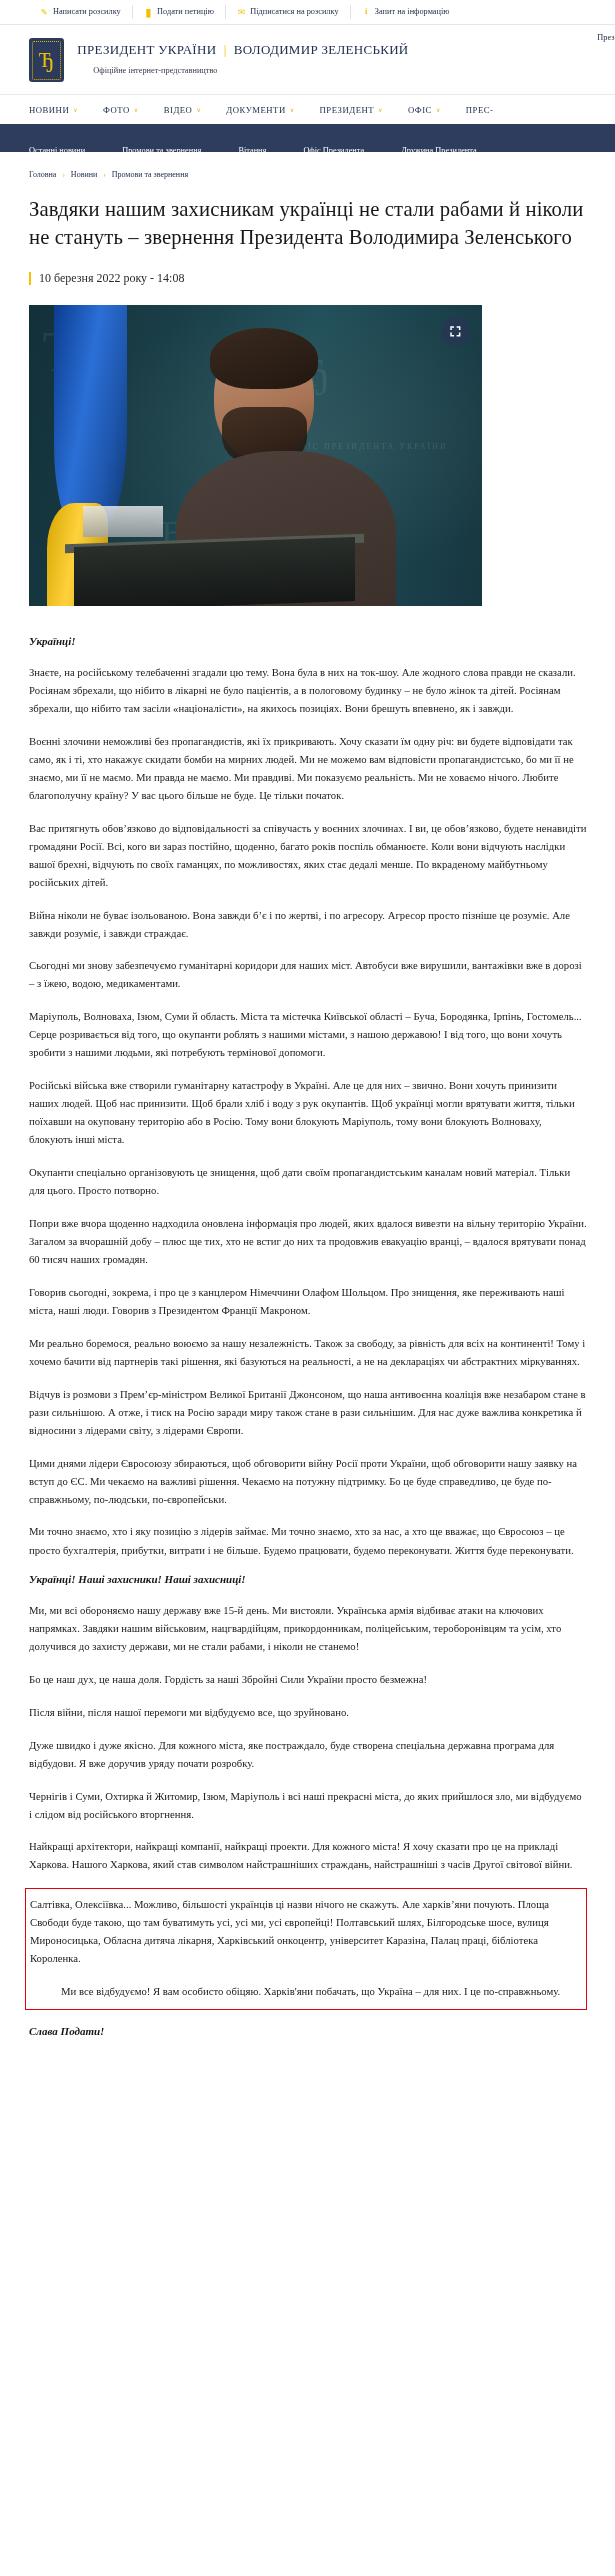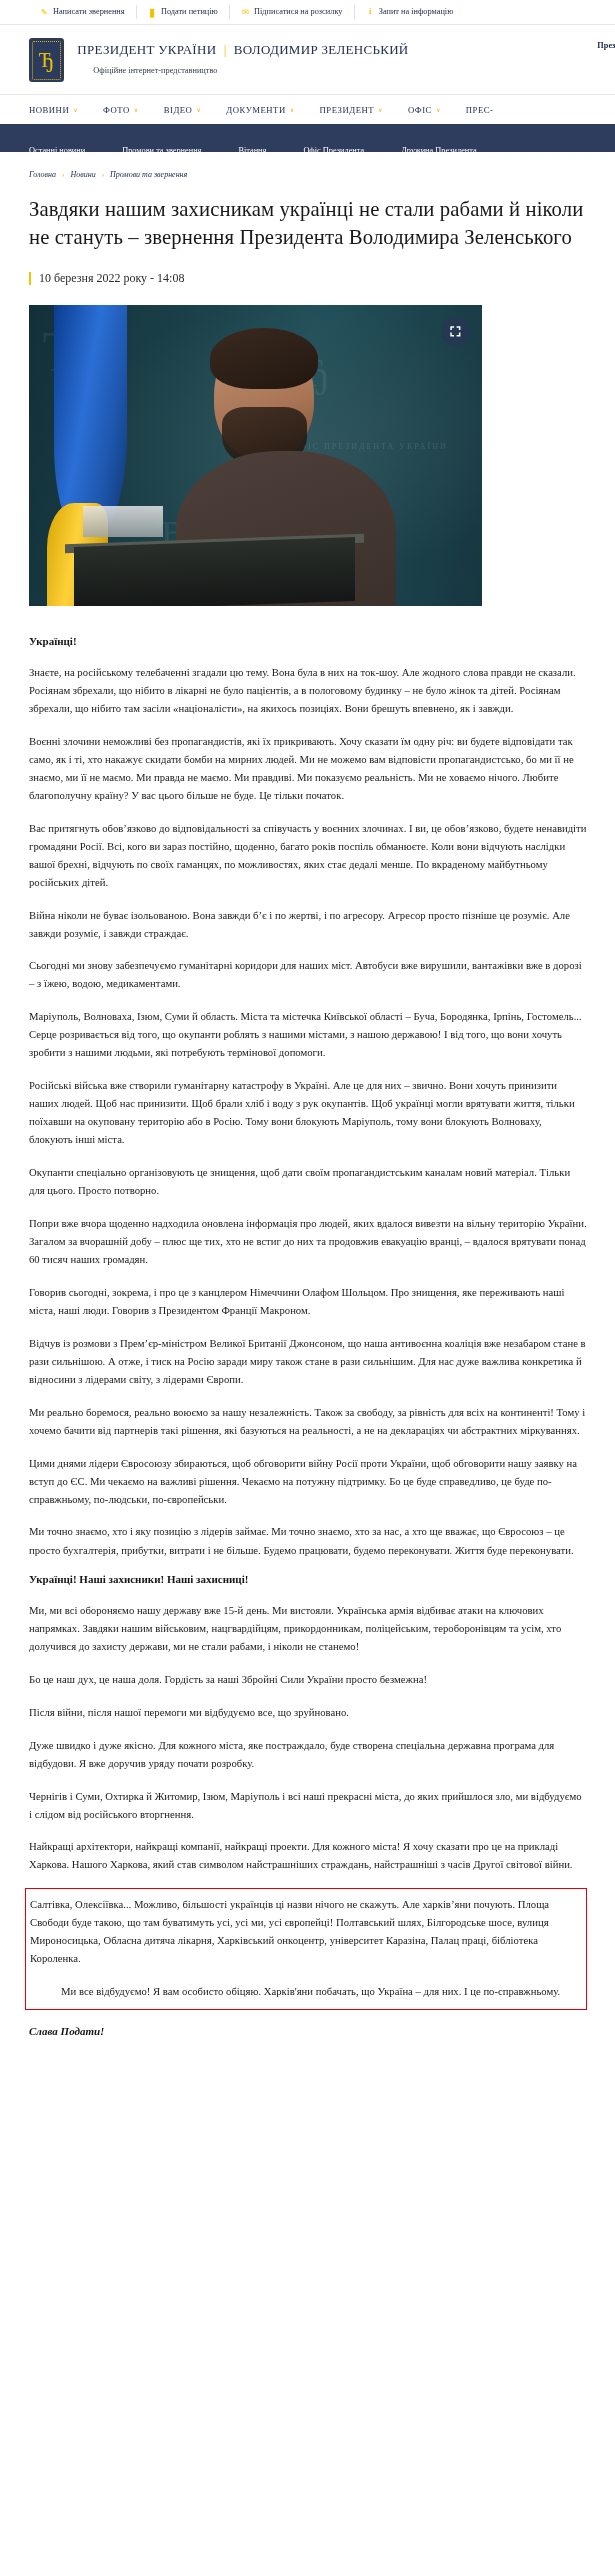--- a/index.html
+++ b/index.html
@@ -84,27 +84,26 @@
   .brand-sep { color: #f2c200; font-weight: 300; }
   .brand-sub {
     margin-top: 7.3px;
     font-size: 8.3px;
     color: #333a49;
     margin-left: 16px;
   }
   .header-right {
     position: absolute;
     right: 0;
-    top: 16px;
+    top: 8px;
     font-size: 8.3px;
     color: #22304f;
     overflow: hidden;
     width: 18.7px;
     white-space: nowrap;
-    font-weight: bold;
   }
 
   
   .mainnav {
     height: 29px;
     display: flex;
     align-items: center;
     padding-left: 29px;
     gap: 25px;
     overflow: hidden;
@@ -146,21 +145,21 @@
   .wrap { padding: 0 29px; }
   .breadcrumb {
     display: flex;
     align-items: center;
     gap: 6px;
     font-size: 8px;
     color: #22304f;
     padding: 17.3px 0 16px 0;
   }
   .breadcrumb .sep { color: #e3b521; font-size: 7.3px; }
-  .breadcrumb .crumb { cursor: pointer; font-style: italic; }
+  .breadcrumb .crumb { cursor: pointer; }
   .breadcrumb .crumb.last { cursor: default; }
 
   h1.page-title {
     font-size: 20.7px;
     line-height: 1.36;
     font-weight: 400;
     margin: 0 0 20px 0;
     color: #181818;
     letter-spacing: 0.1px;
   }
@@ -297,20 +296,21 @@
     left: 12%;
     bottom: 69px;
     width: 80px;
     height: 31px;
     background: linear-gradient(180deg,#e7e7e7,#9fa5a6);
     opacity: .85;
   }
 
   
   .lead {
+    font-style: italic;
     font-weight: bold;
     font-size: 11px;
     margin: 0 0 16px 0;
     color: #161616;
   }
   p.body-p {
     font-size: 10.7px;
     line-height: 1.69;
     margin: 0 0 14.7px 0;
     color: #1b1b1b;
@@ -330,21 +330,21 @@
     color: #161616;
   }
 </style>
 </head>
 <body>
 
 <div class="topbar">
   <div class="topbar-list">
     <div class="topbar-item">
       <span class="ti-icon">✎</span>
-      <span>Написати звернення</span>
+      <span>Написати розсилку</span>
     </div>
     <div class="topbar-item">
       <span class="ti-icon" style="font-size:11.3px;">▮</span>
       <span>Подати петицію</span>
     </div>
     <div class="topbar-item">
       <span class="ti-icon">✉</span>
       <span>Підписатися на розсилку</span>
     </div>
     <div class="topbar-item">
@@ -457,22 +457,22 @@
   <p class="body-p">Знаєте, на російському телебаченні згадали цю тему. Вона була в них на ток-шоу. Але жодного слова правди не сказали. Росіянам збрехали, що нібито в лікарні не було пацієнтів, а в пологовому будинку – не було жінок та дітей. Росіянам збрехали, що нібито там засіли «націоналісти», на якихось позиціях. Вони брешуть впевнено, як і завжди.</p>
   <p class="body-p">Воєнні злочини неможливі без пропагандистів, які їх прикривають. Хочу сказати їм одну річ: ви будете відповідати так само, як і ті, хто накажує скидати бомби на мирних людей. Ми не можемо вам відповісти пропагандистсько, бо ми її не знаємо, ми її не маємо. Ми правда не маємо. Ми правдиві. Ми показуємо реальність. Ми не ховаємо нічого. Любите благополучну країну? У вас цього більше не буде. Це тільки початок.</p>
   <p class="body-p">Вас притягнуть обов’язково до відповідальності за співучасть у воєнних злочинах. І ви, це обов’язково, будете ненавидіти громадяни Росії. Всі, кого ви зараз постійно, щоденно, багато років поспіль обманюєте. Коли вони відчують наслідки вашої брехні, відчують по своїх гаманцях, по можливостях, яких стає дедалі менше. По вкраденому майбутньому російських дітей.</p>
   <p class="body-p">Війна ніколи не буває ізольованою. Вона завжди б’є і по жертві, і по агресору. Агресор просто пізніше це розуміє. Але завжди розуміє, і завжди страждає.</p>
   <p class="body-p">Сьогодні ми знову забезпечуємо гуманітарні коридори для наших міст. Автобуси вже вирушили, вантажівки вже в дорозі – з їжею, водою, медикаментами.</p>
   <p class="body-p">Маріуполь, Волноваха, Ізюм, Суми й область. Міста та містечка Київської області – Буча, Бородянка, Ірпінь, Гостомель... Серце розривається від того, що окупанти роблять з нашими містами, з нашою державою! І від того, що вони хочуть зробити з нашими людьми, які потребують термінової допомоги.</p>
   <p class="body-p">Російські війська вже створили гуманітарну катастрофу в Україні. Але це для них – звично. Вони хочуть принизити наших людей. Щоб нас принизити. Щоб брали хліб і воду з рук окупантів. Щоб українці могли врятувати життя, тільки поїхавши на окуповану територію або в Росію. Тому вони блокують Маріуполь, тому вони блокують Волноваху, блокують інші міста.</p>
   <p class="body-p">Окупанти спеціально організовують це знищення, щоб дати своїм пропагандистським каналам новий матеріал. Тільки для цього. Просто потворно.</p>
   <p class="body-p">Попри вже вчора щоденно надходила оновлена інформація про людей, яких вдалося вивезти на вільну територію України. Загалом за вчорашній добу – плюс ще тих, хто не встиг до них та продовжив евакуацію вранці, – вдалося врятувати понад 60 тисяч наших громадян.</p>
   <p class="body-p">Говорив сьогодні, зокрема, і про це з канцлером Німеччини Олафом Шольцом. Про знищення, яке переживають наші міста, наші люди. Говорив з Президентом Франції Макроном.</p>
+  <p class="body-p">Ми реально боремося, реально воюємо за нашу незалежність. Також за свободу, за рівність для всіх на континенті! Тому і хочемо бачити від партнерів такі рішення, які базуються на реальності, а не на деклараціях чи абстрактних міркуваннях.</p>
   <p class="body-p">Відчув із розмови з Прем’єр-міністром Великої Британії Джонсоном, що наша антивоєнна коаліція вже незабаром стане в рази сильнішою. А отже, і тиск на Росію заради миру також стане в рази сильнішим. Для нас дуже важлива конкретика й відносини з лідерами світу, з лідерами Європи.</p>
-  <p class="body-p">Ми реально боремося, реально воюємо за нашу незалежність. Також за свободу, за рівність для всіх на континенті! Тому і хочемо бачити від партнерів такі рішення, які базуються на реальності, а не на деклараціях чи абстрактних міркуваннях.</p>
   <p class="body-p">Цими днями лідери Євросоюзу збираються, щоб обговорити війну Росії проти України, щоб обговорити нашу заявку на вступ до ЄС. Ми чекаємо на важливі рішення. Чекаємо на потужну підтримку. Бо це буде справедливо, це буде по-справжньому, по-людськи, по-європейськи.</p>
   <p class="body-p">Ми точно знаємо, хто і яку позицію з лідерів займає. Ми точно знаємо, хто за нас, а хто ще вважає, що Євросоюз – це просто бухгалтерія, прибутки, витрати і не більше. Будемо працювати, будемо переконувати. Життя буде переконувати.</p>
 
   <div class="lead">Українці! Наші захисники! Наші захисниці!</div>
 
   <p class="body-p">Ми, ми всі обороняємо нашу державу вже 15-й день. Ми вистояли. Українська армія відбиває атаки на ключових напрямках. Завдяки нашим військовим, нацгвардійцям, прикордонникам, поліцейським, тероборонівцям та усім, хто долучився до захисту держави, ми не стали рабами, і ніколи не станемо!</p>
   <p class="body-p">Бо це наш дух, це наша доля. Гордість за наші Збройні Сили України просто безмежна!</p>
   <p class="body-p">Після війни, після нашої перемоги ми відбудуємо все, що зруйновано.</p>
   <p class="body-p">Дуже швидко і дуже якісно. Для кожного міста, яке постраждало, буде створена спеціальна державна програма для відбудови. Я вже доручив уряду почати розробку.</p>
   <p class="body-p">Чернігів і Суми, Охтирка й Житомир, Ізюм, Маріуполь і всі наші прекрасні міста, до яких прийшлося зло, ми відбудуємо і слідом від російського вторгнення.</p>

